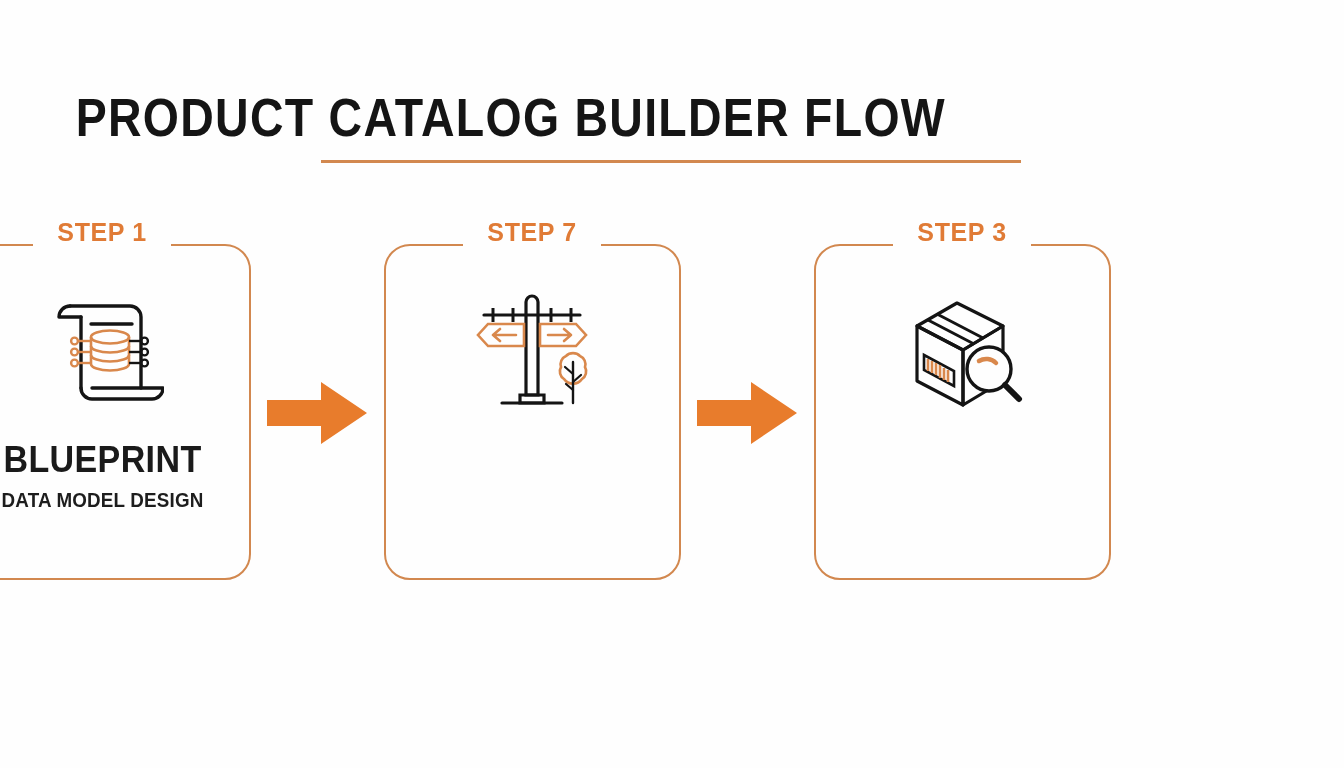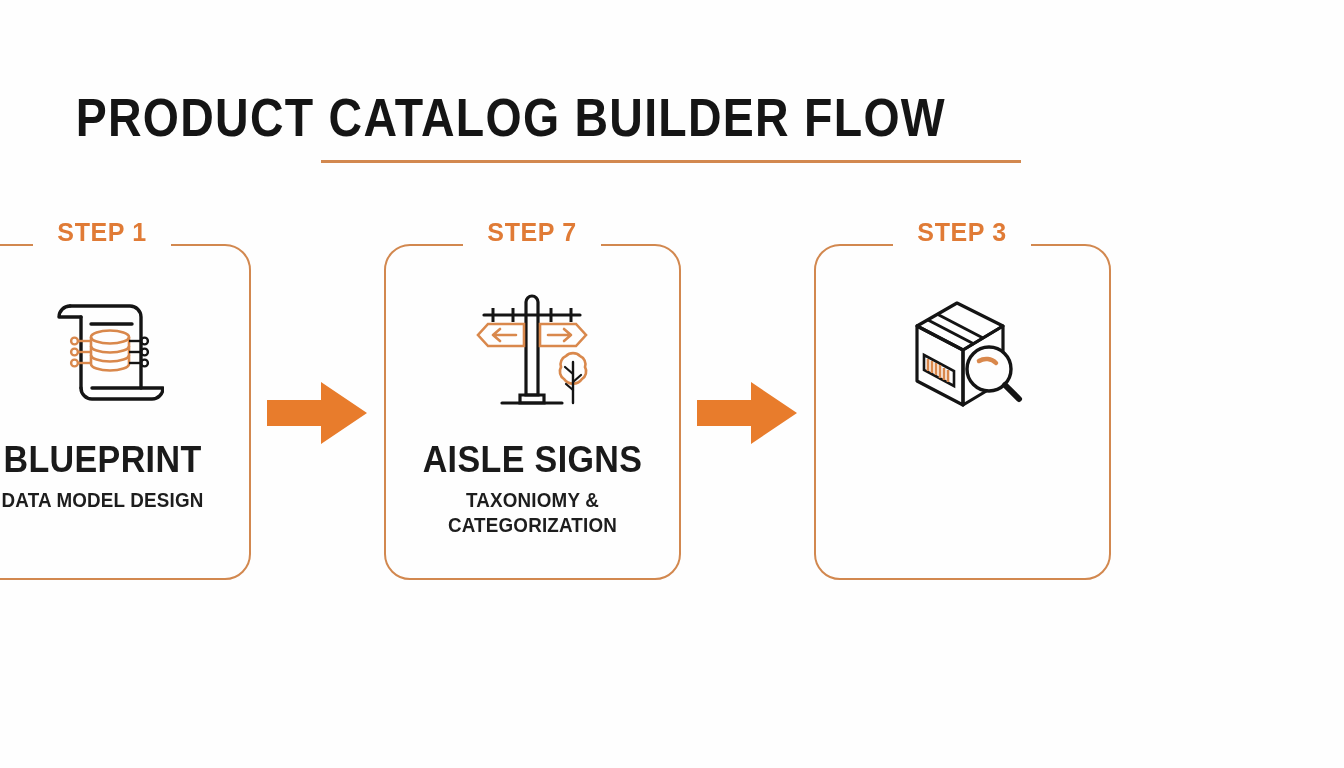--- a/index.html
+++ b/index.html
@@ -224,27 +224,20 @@
         <path d="M74 32 H110 L120 43 L110 54 H74 Z" stroke="#D9884C" stroke-width="2.6" fill="none"></path>
         <path d="M82 43 H105 M98 37 L105 43 L98 49" stroke="#D9884C" stroke-width="2.6" stroke-linecap="round" stroke-linejoin="round" fill="none"></path>
 
         <path d="M100 64 a10 10 0 0 1 14 0 a9 9 0 0 1 5 11 a9 9 0 0 1 -3 12
                  a11 11 0 0 1 -18 0 a9 9 0 0 1 -3 -12 a9 9 0 0 1 5 -11 Z" stroke="#D9884C" stroke-width="2.6" fill="none"></path>
         <path d="M107 70 V111" stroke="#141414" stroke-width="2.4" stroke-linecap="round"></path>
         <path d="M107 82 L99 75 M107 90 L115 83 M107 98 L100 92" stroke="#141414" stroke-width="2.2" stroke-linecap="round"></path>
       </svg>
     </div>
 
-    <div class="card-text">
-      <div class="card-title">AISLE SIGNS</div>
-      <div class="card-subtitle">
-        <div>TAXONIOMY &amp;</div>
-        <div>CATEGORIZATION</div>
-      </div>
-    </div>
   </div>
 
   <div class="arrow-connector">
     <svg width="100" height="62" viewBox="0 0 100 62">
       <path d="M0 18 H54 V0 L100 31 L54 62 V44 H0 Z" fill="#E87C2C"></path>
     </svg>
   </div>
 
   <div class="step-card">
     <div class="step-badge-mask"></div>

